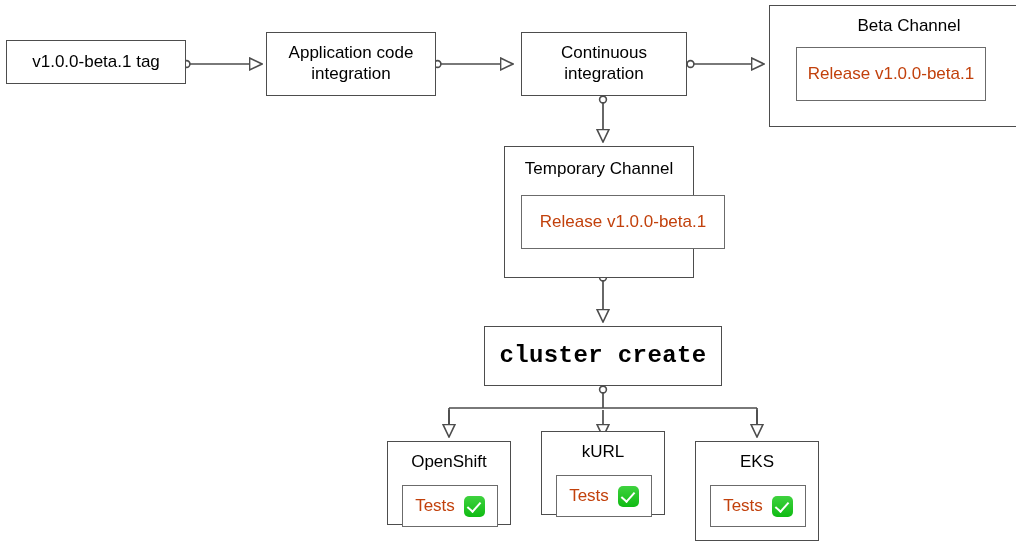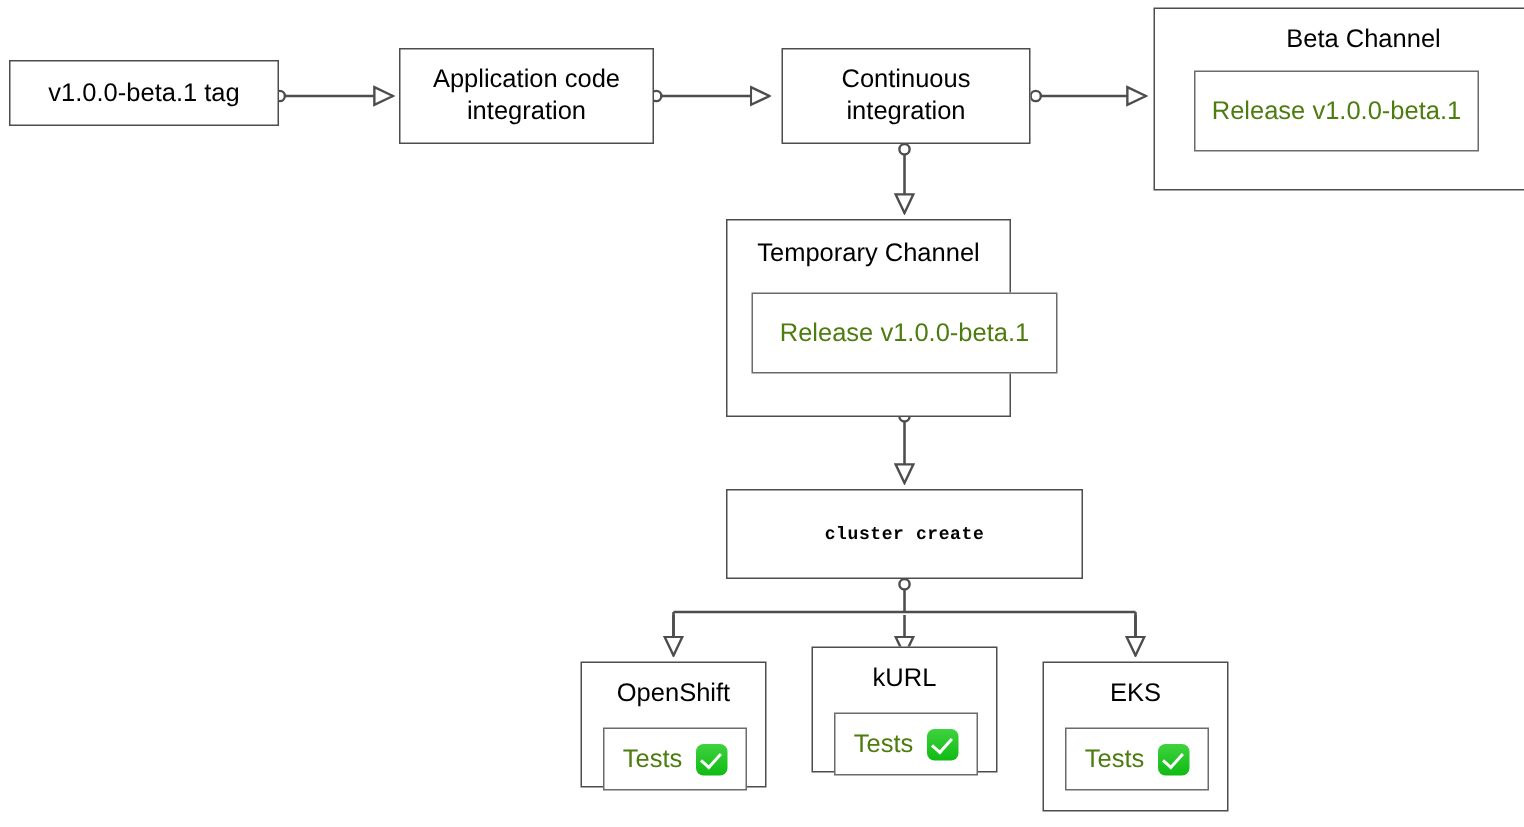--- a/index.html
+++ b/index.html
@@ -37,21 +37,21 @@
     justify-content: center;
     text-align: center;
     color: #000000;
     font-size: 17px;
     line-height: 1.22;
     font-family: "Liberation Sans", sans-serif;
   }
   .node.mono {
     font-family: "Liberation Mono", monospace;
     font-weight: bold;
-    font-size: 12px;
+    font-size: 24px;
     letter-spacing: 0.4px;
   }
   .group {
     position: absolute;
     box-sizing: border-box;
     background: #ffffff;
     border: 1.6px solid #4d4d4d;
   }
   .group-title {
     position: absolute;
@@ -65,21 +65,21 @@
   }
   .chip {
     position: absolute;
     box-sizing: border-box;
     background: #ffffff;
     border: 1.6px solid #6b6b6b;
     display: flex;
     align-items: center;
     justify-content: center;
     gap: 9px;
-    color: #4d7c0f;
+    color: #c2410c;
     font-size: 17px;
     font-family: "Liberation Sans", sans-serif;
     white-space: nowrap;
   }
   .check-icon {
     display: inline-block;
     width: 21px;
     height: 21px;
     border-radius: 5px;
     background: linear-gradient(#3fd23f, #0fbb13);
@@ -151,21 +151,21 @@
     <span class="label-txt">integration</span>
   </div>
 
   <div class="group" style="left:769px; top:5px; width:280px; height:122px;">
     <div class="group-title" style="top:10px;">Beta Channel</div>
     <div class="chip" style="left:26px; top:41px; width:190px; height:54px;">
       <span class="label-txt">Release v1.0.0-beta.1</span>
     </div>
   </div>
 
-  <div class="group" style="left:484px; top:146px; width:190px; height:132px;">
+  <div class="group" style="left:504px; top:146px; width:190px; height:132px;">
     <div class="group-title" style="top:12px;">Temporary Channel</div>
     <div class="chip" style="left:16px; top:48px; width:204px; height:54px;">
       <span class="label-txt">Release v1.0.0-beta.1</span>
     </div>
   </div>
 
   <div class="node mono" style="left:484px; top:326px; width:238px; height:60px;">
     <span class="label-txt">cluster create</span>
   </div>
 

